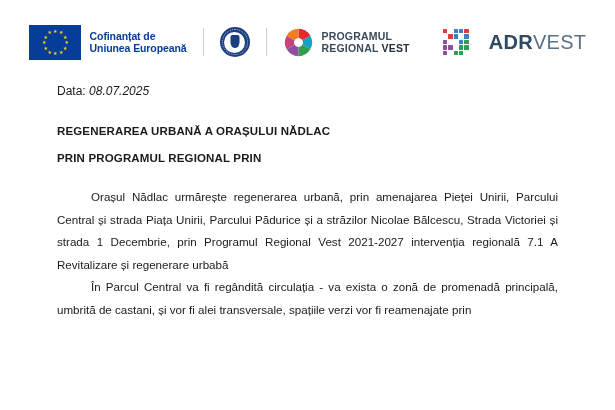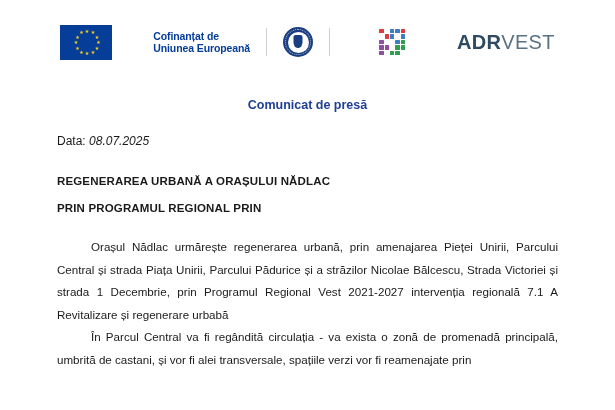--- a/index.html
+++ b/index.html
@@ -23,21 +23,20 @@
     justify-content: center;
     gap: 0px;
     height: 62px;
     padding-top: 22px;
     box-sizing: border-box;
   }
 
   .logo-block {
     display: flex;
     align-items: center;
-    gap: 32px;
   }
 
   .separator {
     width: 1px;
     height: 28px;
     background: #cfcfcf;
     margin: 0 16px;
     flex: none;
   }
 
@@ -219,20 +218,37 @@
 
   <div class="logo-block">
     <div class="gov-seal">
       <div class="gov-seal-ring"></div>
       <div class="gov-seal-inner"></div>
     </div>
   </div>
 
   <div class="separator"></div>
 
+  <div class="logo-block">
+    <svg class="prv-mark" viewBox="0 0 100 100">
+      <g>
+        <path d="M50 6 A44 44 0 0 1 88 28 L62 43 A14 14 0 0 0 50 36 Z" fill="#e8272c"></path>
+        <path d="M88 28 A44 44 0 0 1 88 72 L62 57 A14 14 0 0 0 62 43 Z" fill="#17a0c4"></path>
+        <path d="M88 72 A44 44 0 0 1 50 94 L50 64 A14 14 0 0 0 62 57 Z" fill="#2f9e4f"></path>
+        <path d="M50 94 A44 44 0 0 1 12 72 L38 57 A14 14 0 0 0 50 64 Z" fill="#8f4fa0"></path>
+        <path d="M12 72 A44 44 0 0 1 12 28 L38 43 A14 14 0 0 0 38 57 Z" fill="#c7437f"></path>
+        <path d="M12 28 A44 44 0 0 1 50 6 L50 36 A14 14 0 0 0 38 43 Z" fill="#ef7f22"></path>
+      </g>
+      <circle cx="50" cy="50" r="14" fill="#ffffff"></circle>
+    </svg>
+    <div class="prv-text">
+      <div>PROGRAMUL</div>
+      <div><span>REGIONAL </span><span class="vest-bold">VEST</span></div>
+    </div>
+  </div>
 
   <div class="separator" style="visibility:hidden"></div>
 
   <div class="logo-block">
     <div class="adr-mark">
       <i style="background:#e03a3e"></i>
         <i style="background:#ffffff"></i>
         <i style="background:#3c7fc4"></i>
         <i style="background:#3c7fc4"></i>
         <i style="background:#e03a3e"></i>
@@ -257,21 +273,20 @@
         <i style="background:#2f9e4f"></i>
         <i style="background:#ffffff"></i>
     </div>
     <div class="adr-text"><span class="adr">ADR</span><span class="vest">VEST</span></div>
   </div>
 
 </div>
 
 <div class="doc">
 
-  <div class="press-title">Comunicat de presă</div>
 
   <div class="date-line">
     <span>Data:</span>
     <span class="date-value">08.07.2025</span>
   </div>
 
   <div class="head-title">
     <div>REGENERAREA URBANĂ A ORAȘULUI NĂDLAC</div>
     <div class="line2">PRIN PROGRAMUL REGIONAL PRIN</div>
   </div>

